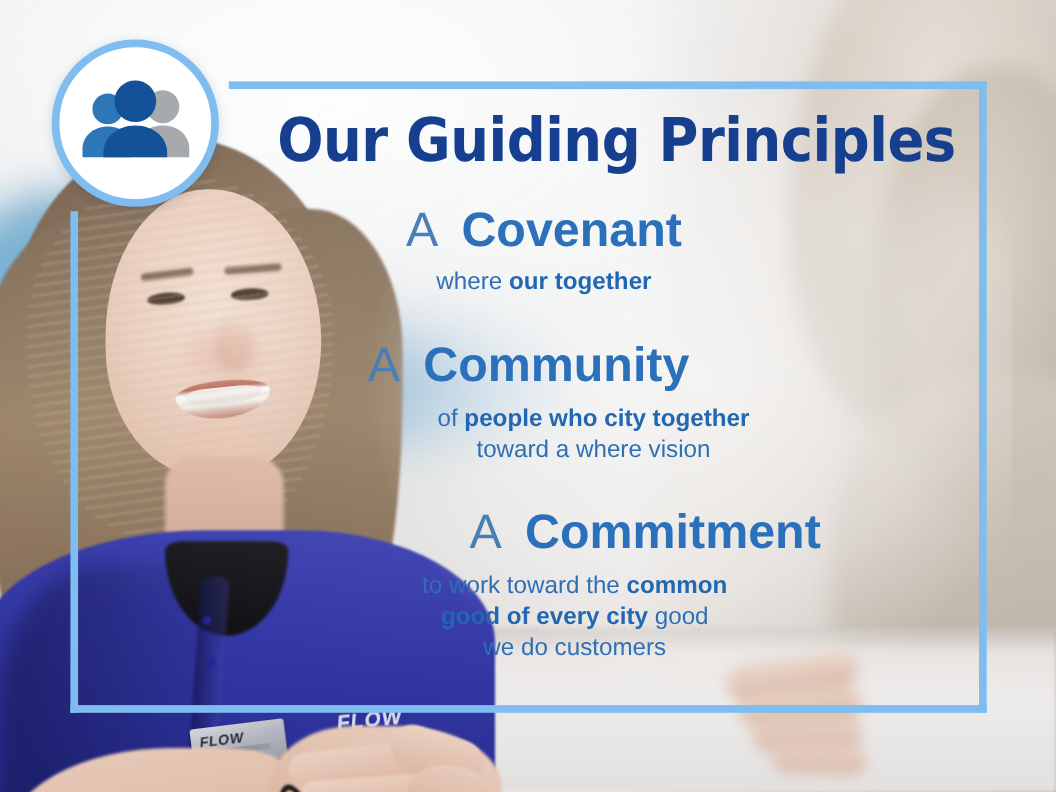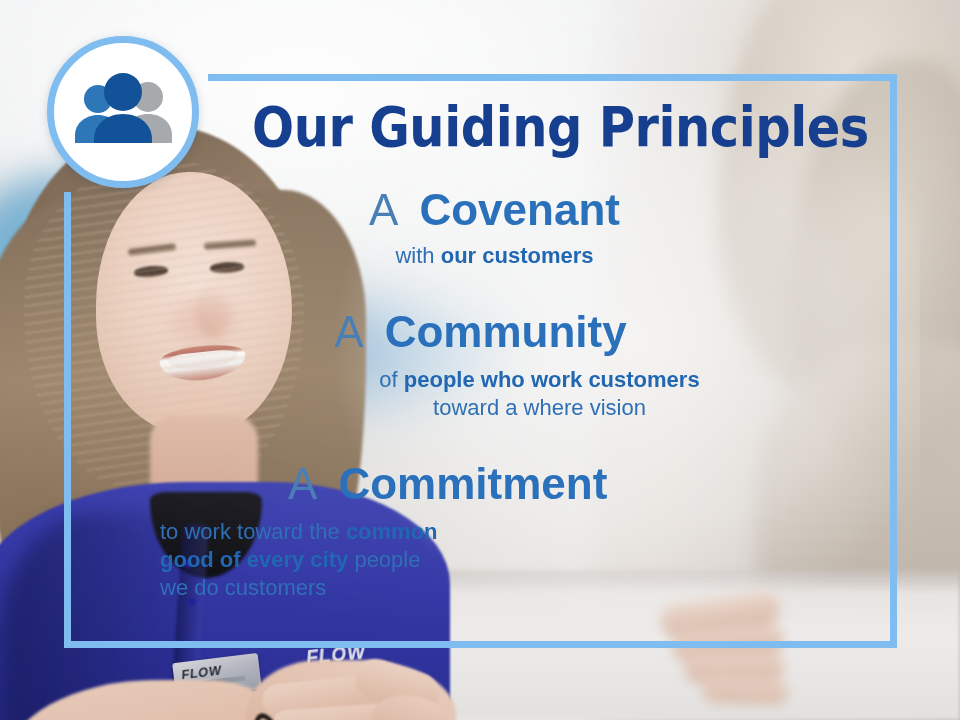--- a/index.html
+++ b/index.html
@@ -400,21 +400,21 @@
 
   
   .p1 { left: 0;   top: 110px; text-align: center; }
   .p1 .p-head { padding-left: 28px; }
   .p1 .p-sub  { padding-left: 28px; margin-top: 6px; }
 
   .p2 { left: 0;   top: 232px; text-align: center; }
   .p2 .p-head { }
   .p2 .p-sub  { padding-left: 118px; margin-top: 8px; }
 
-  .p3 { left: 12px;   top: 384px; text-align: left; }
+  .p3 { left: 0;   top: 384px; text-align: center; }
   .p3 .p-head { padding-left: 212px; }
   .p3 .p-sub  { padding-left: 84px; margin-top: 8px; }
 </style>
 </head>
 <body>
 
 <div id="stage">
 
   <div class="photo">
     <div class="bg-base"></div>
@@ -513,41 +513,41 @@
   <div class="content">
 
     <div class="title">Our Guiding Principles</div>
 
     <div class="principle p1">
       <div class="p-head">
         <span class="art">A</span> 
         <span class="word">Covenant</span>
       </div>
       <div class="p-sub">
-        <div><span>with </span><b>our customers</b></div>
+        <div><span>where </span><b>our together</b></div>
       </div>
     </div>
 
     <div class="principle p2">
       <div class="p-head">
         <span class="art">A</span> 
         <span class="word">Community</span>
       </div>
       <div class="p-sub">
-        <div><span>of </span><b>people who work customers</b></div>
+        <div><span>of </span><b>people who city together</b></div>
         <div><span>toward a where vision</span></div>
       </div>
     </div>
 
     <div class="principle p3">
       <div class="p-head">
         <span class="art">A</span> 
         <span class="word">Commitment</span>
       </div>
       <div class="p-sub">
         <div><span>to work toward the </span><b>common</b></div>
-        <div><b>good of every city</b><span> people</span></div>
+        <div><b>good of every city</b><span> good</span></div>
         <div><span>we do customers</span></div>
       </div>
     </div>
 
   </div>
 </div>
 
 </body></html>

